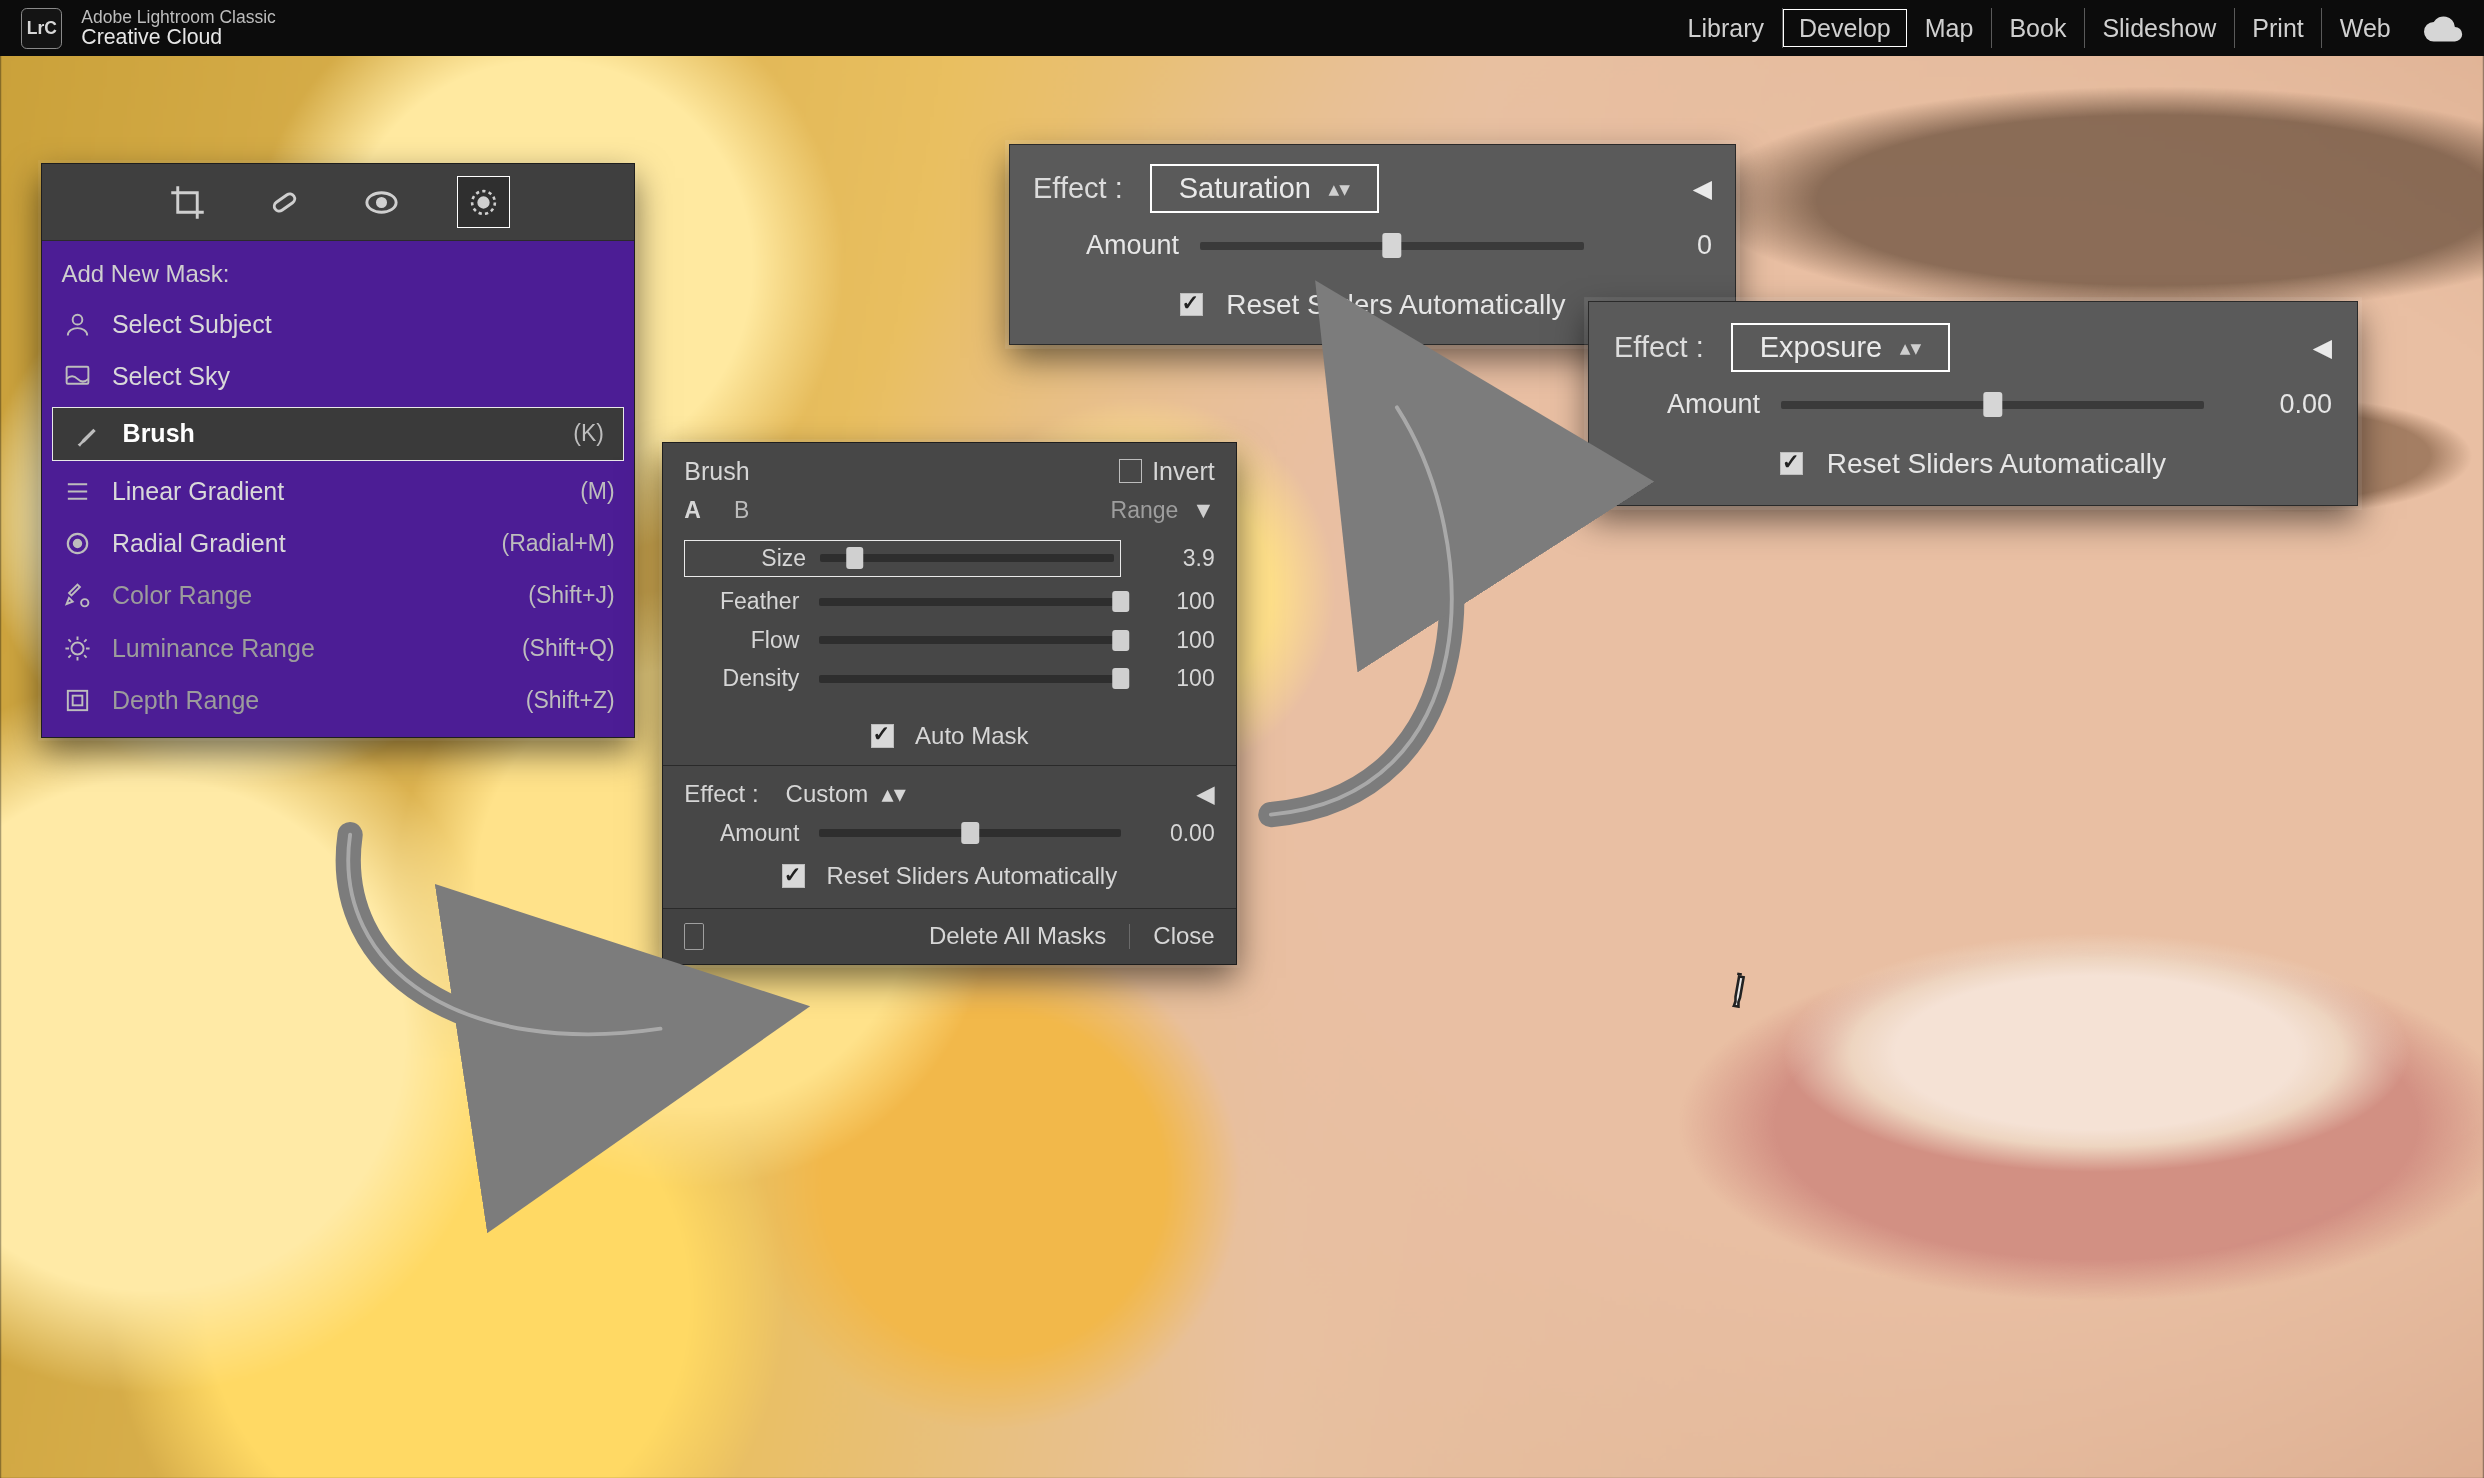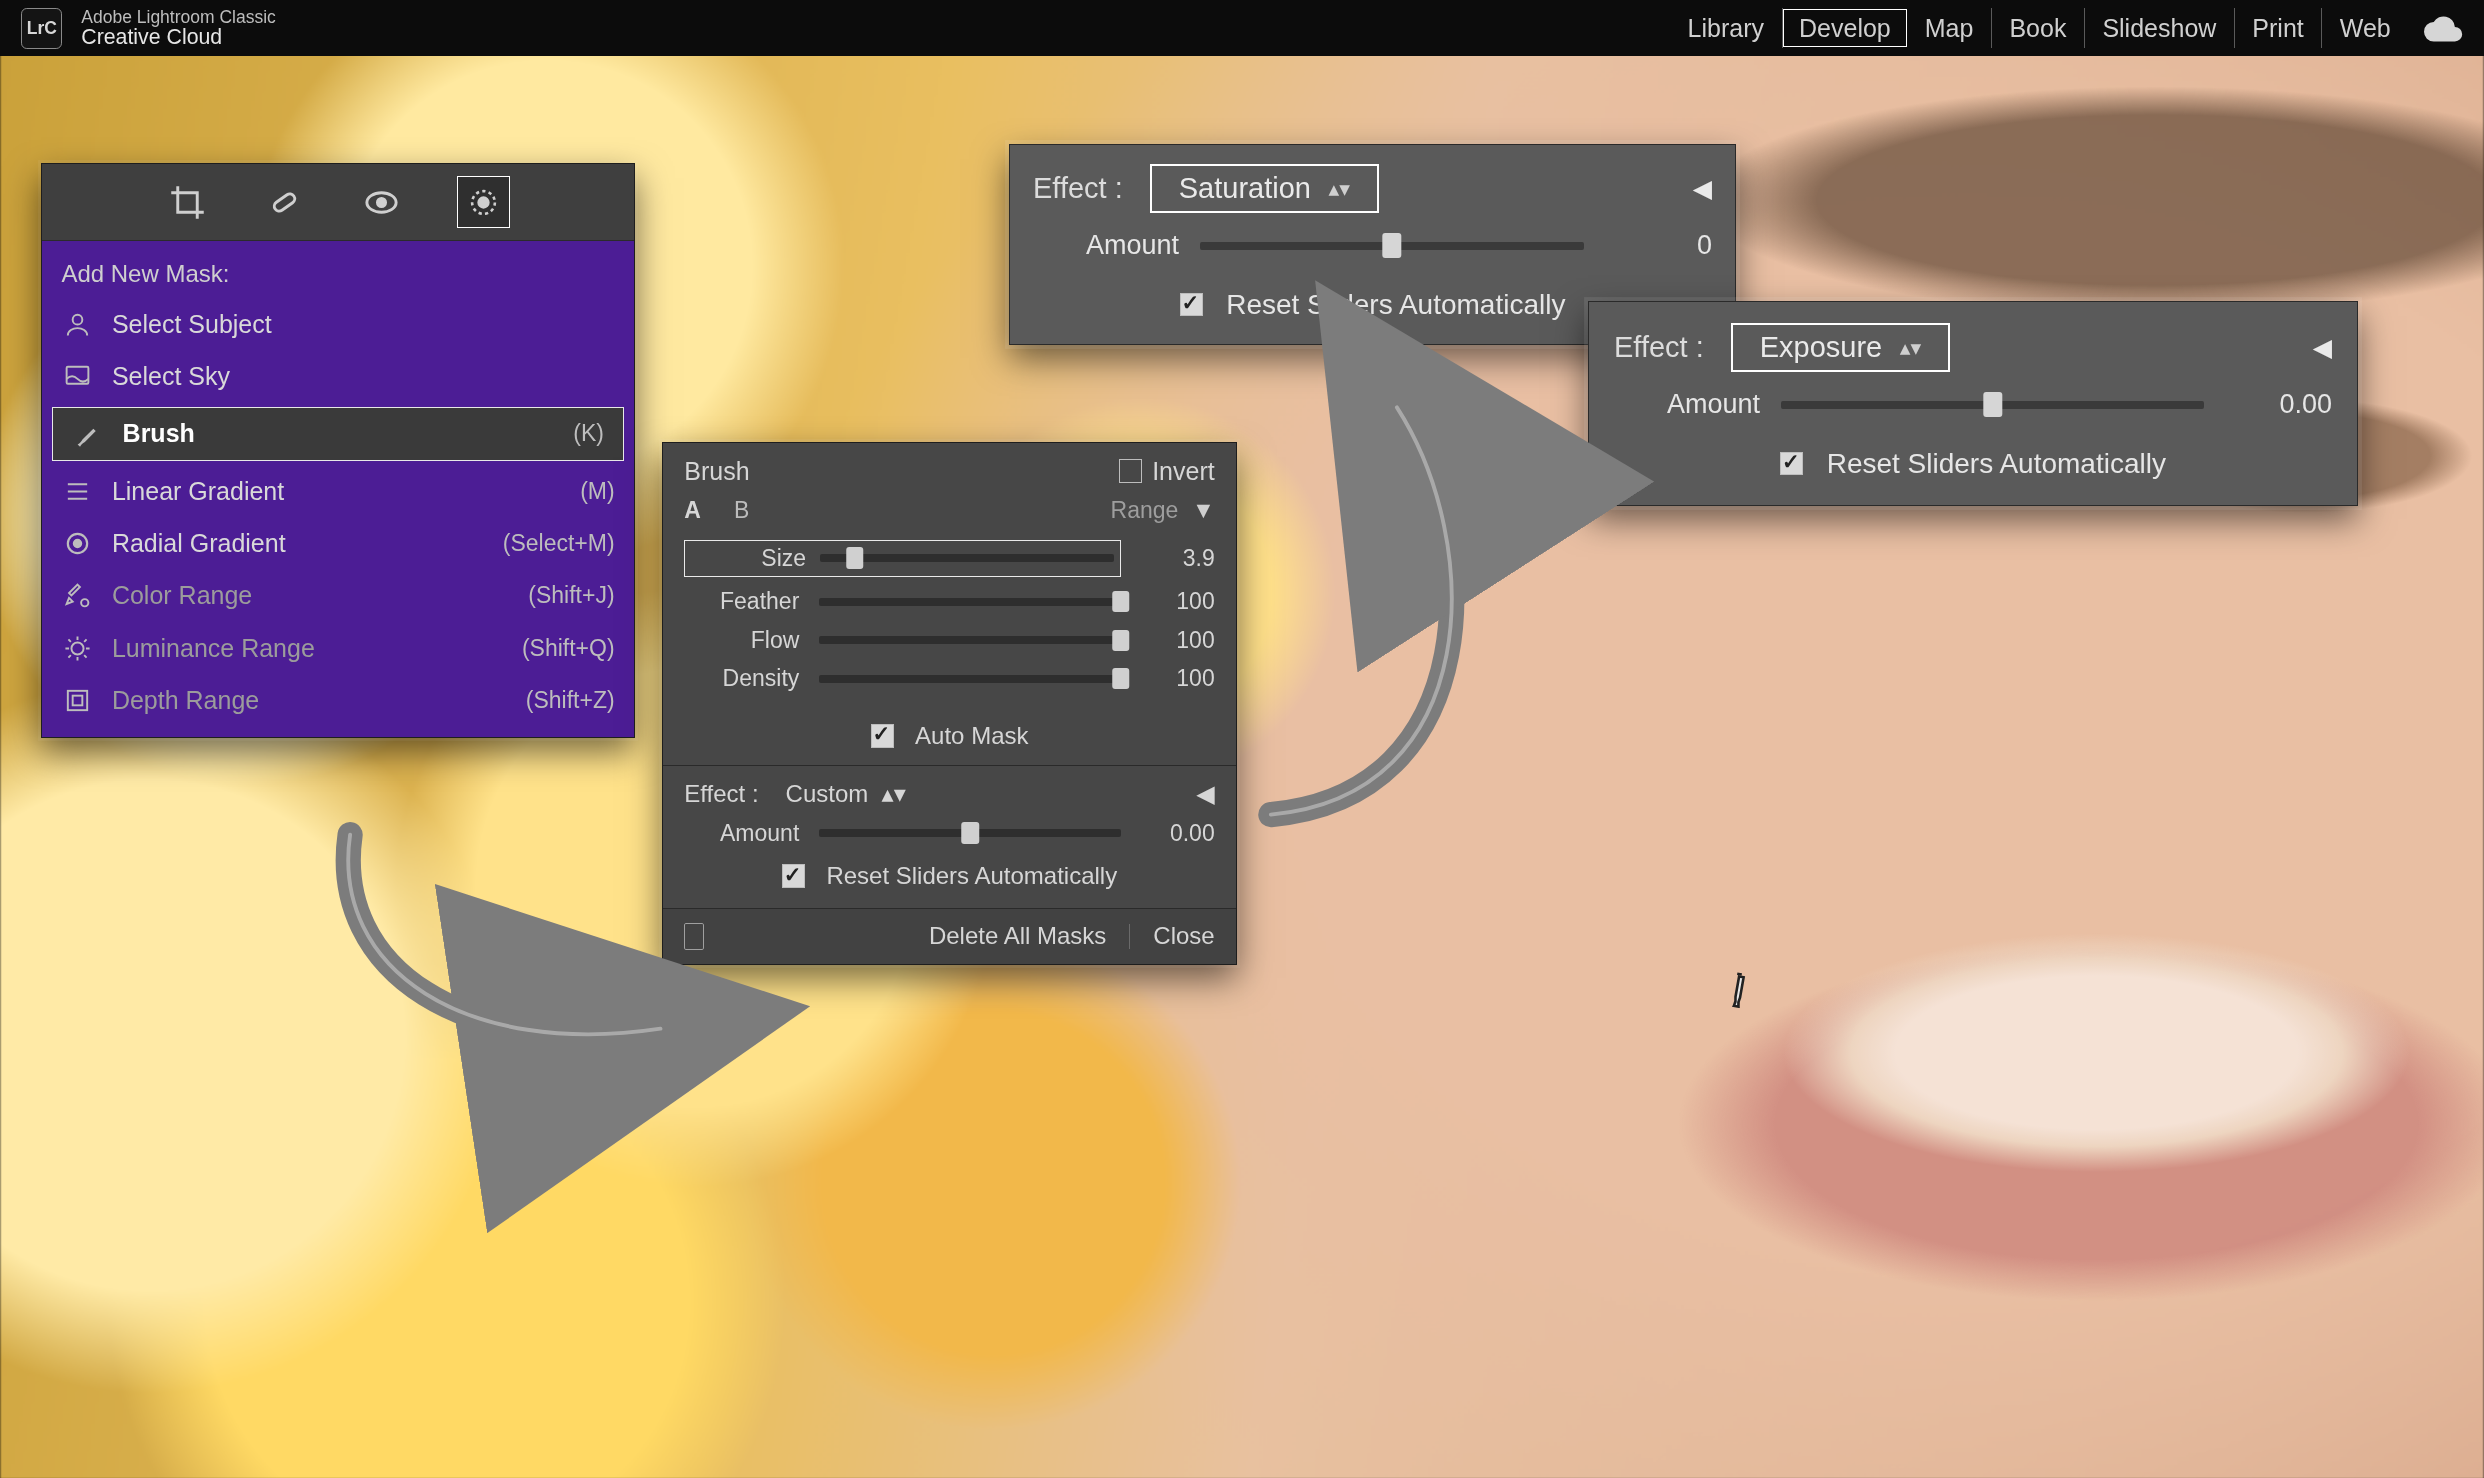--- a/index.html
+++ b/index.html
@@ -201,21 +201,21 @@
             <span class="sc">(M)</span>
           </div>
           <div class="mrow">
             <span class="ic">
               <svg width="29" height="29" viewBox="0 0 24 24" fill="none" stroke="currentColor" stroke-width="1.8">
                 <circle cx="12" cy="12" r="8"></circle>
                 <circle cx="12" cy="12" r="3" fill="currentColor"></circle>
               </svg>
             </span>
             <span class="lbl">Radial Gradient</span>
-            <span class="sc">(Select+M)</span>
+            <span class="sc">(Radial+M)</span>
           </div>
           <div class="mrow dim">
             <span class="ic">
               <svg width="29" height="29" viewBox="0 0 24 24" fill="none" stroke="currentColor" stroke-width="1.6">
                 <path d="M12 3l2 2-7 7-2-2zM5 14l-2 5 5-2z"></path>
                 <circle cx="18" cy="18" r="3"></circle>
               </svg>
             </span>
             <span class="lbl">Color Range</span>
             <span class="sc">(Shift+J)</span>

